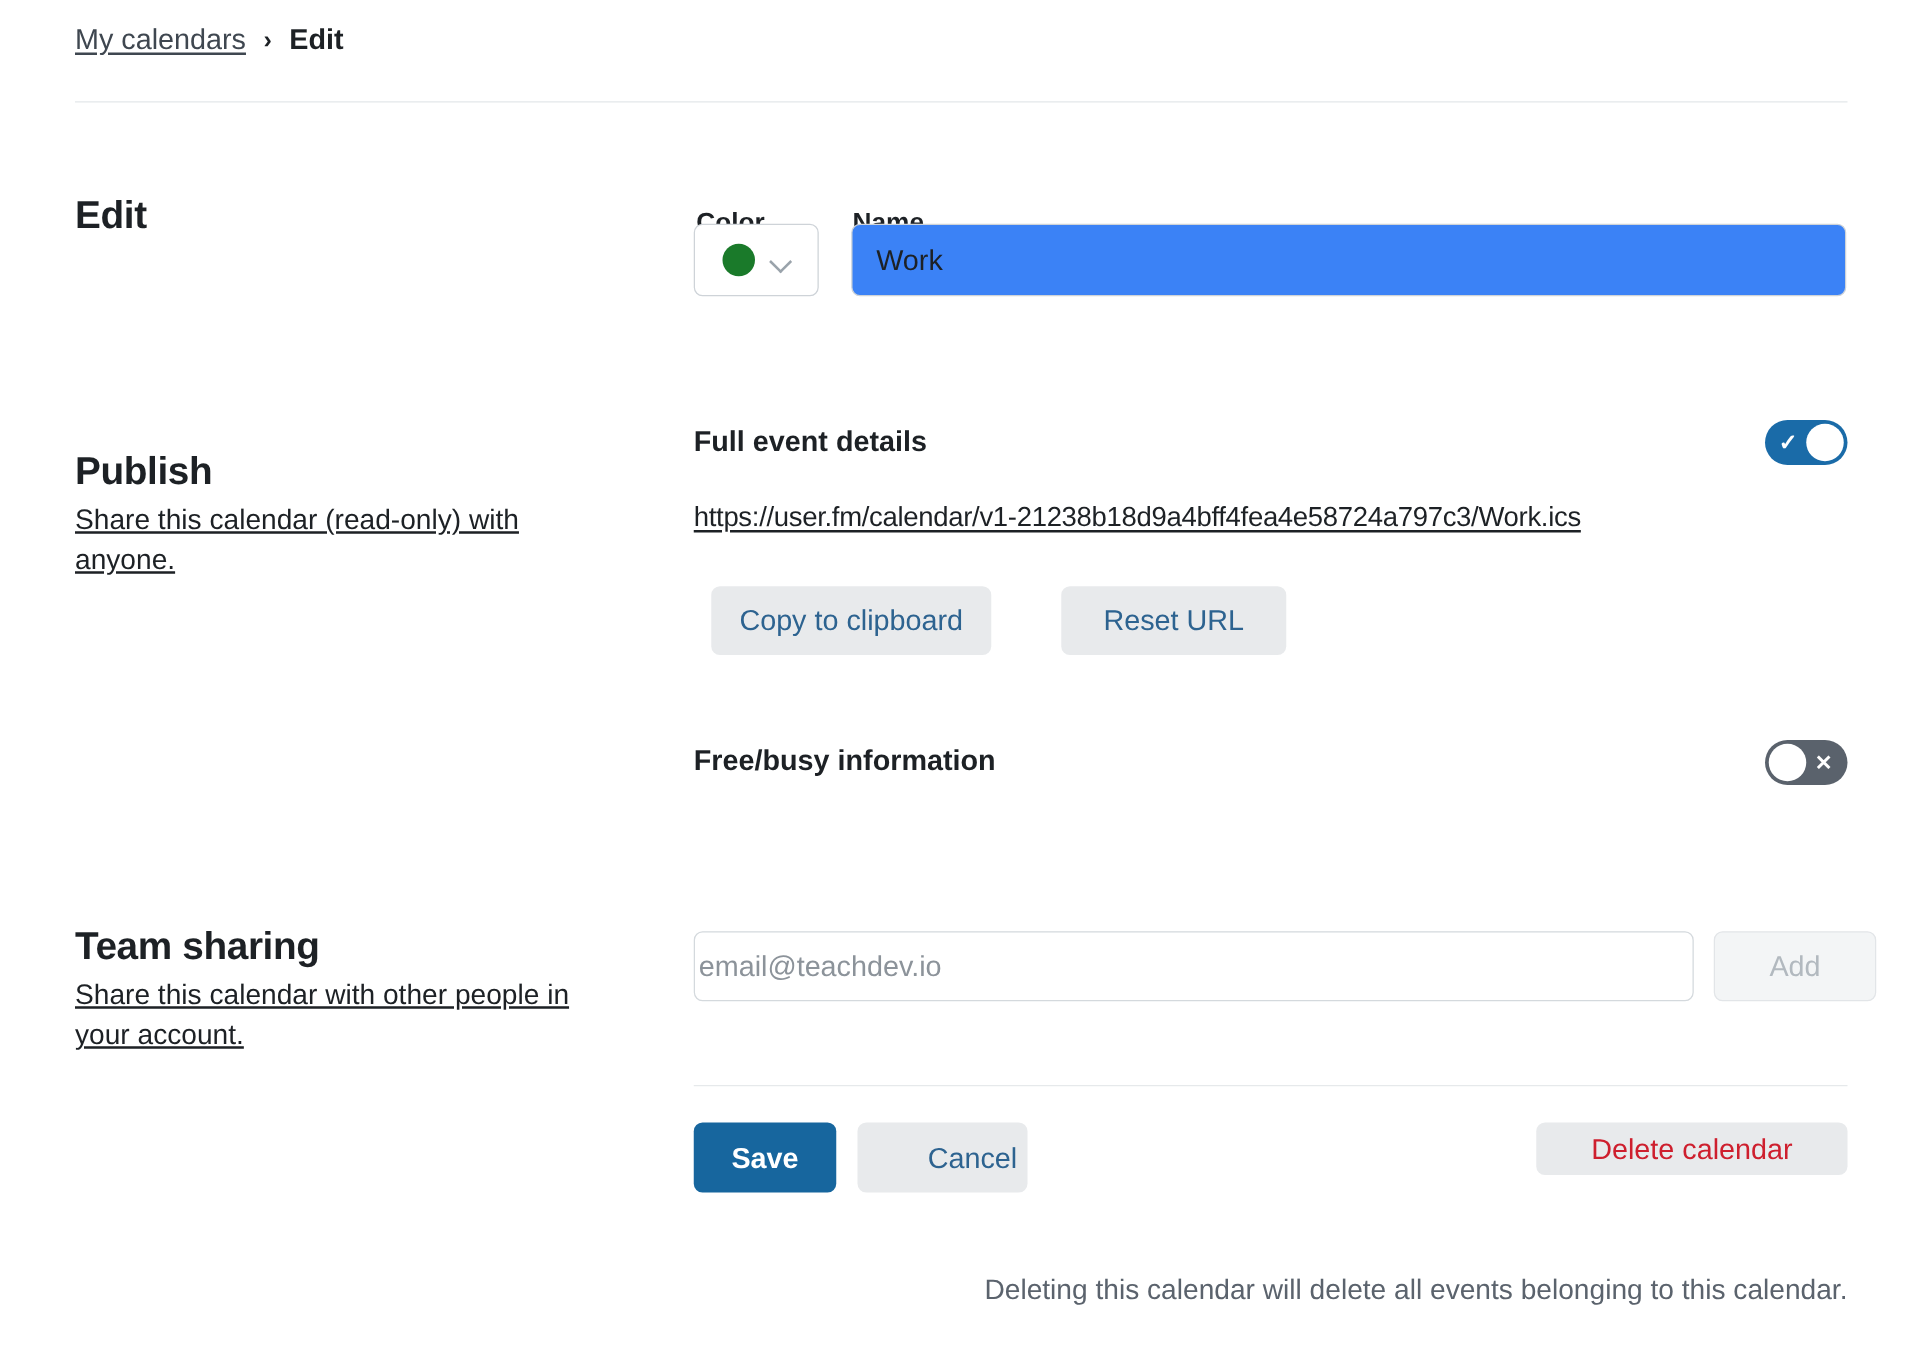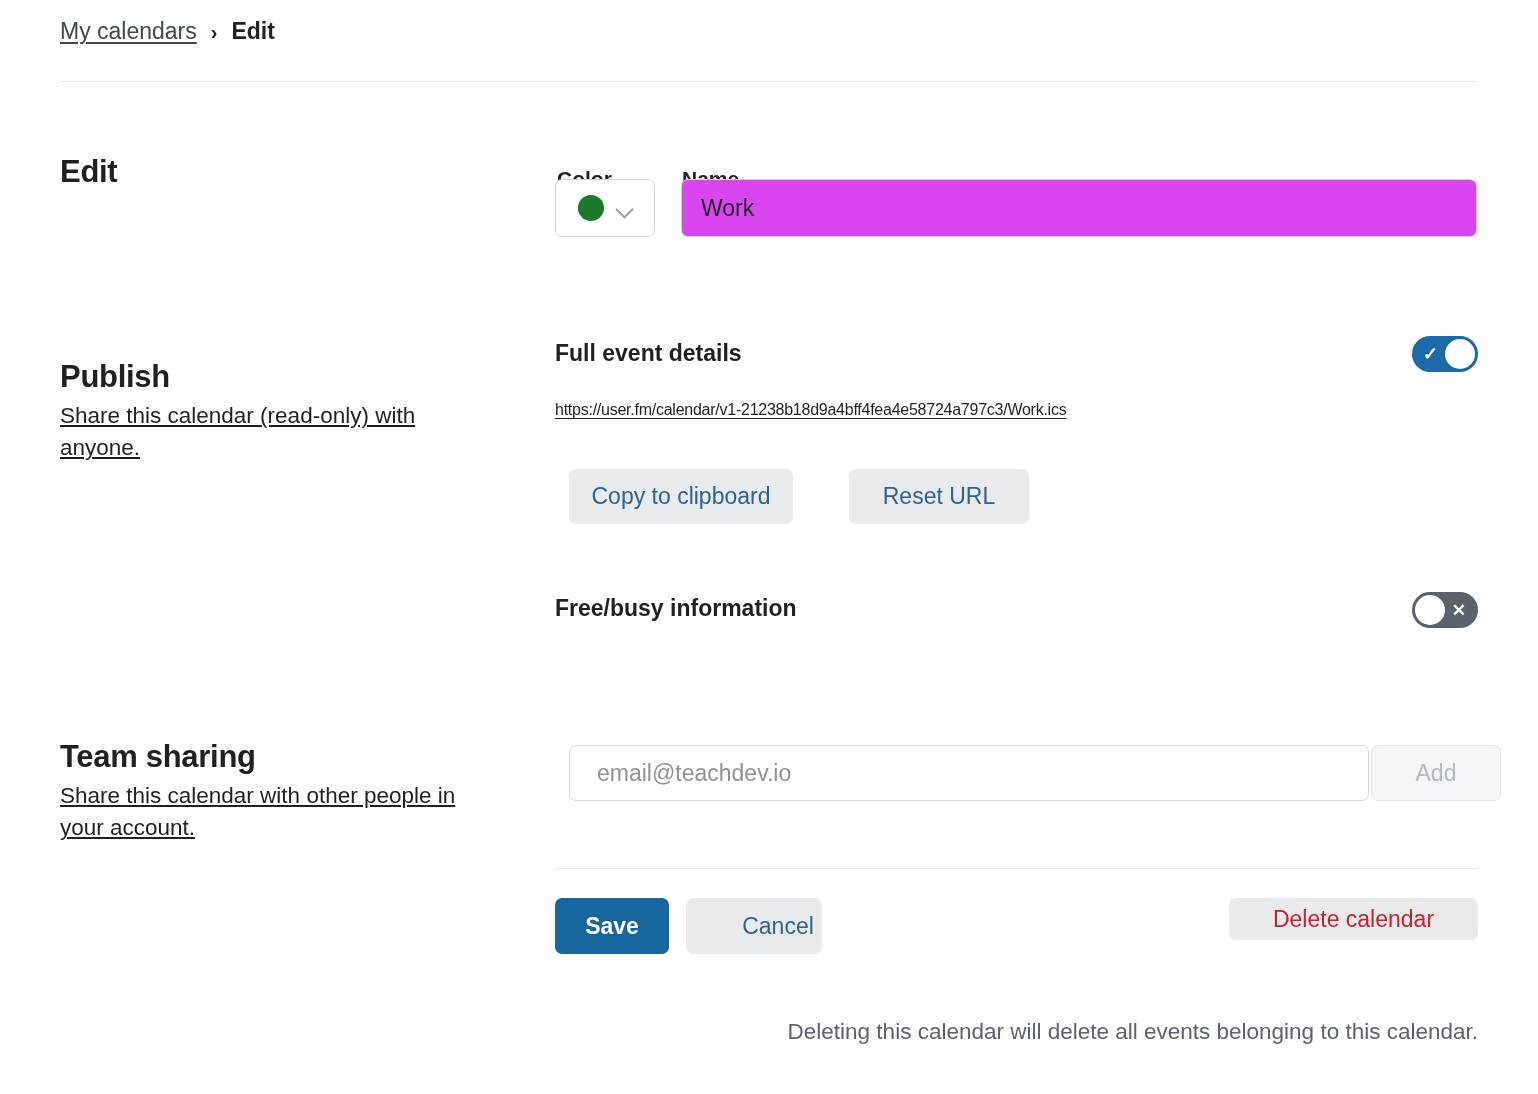--- a/index.html
+++ b/index.html
@@ -125,21 +125,21 @@
 
   
   .name-input {
     position: absolute;
     left: 681px;
     top: 179px;
     width: 796px;
     height: 58px;
     border: 1px solid #ced3d8;
     border-radius: 7px;
-    background: #d946ef;
+    background: #3b82f6;
     font-family: "Liberation Sans", sans-serif;
     font-size: 23px;
     color: #1d2125;
     padding: 0 19px;
     outline: none;
   }
 
   
   .toggle-label {
     position: absolute;
@@ -182,21 +182,21 @@
     font-weight: bold;
   }
   .toggle.on .mark { left: 11px; top: 9px; font-size: 18px; }
   .toggle.off .mark { right: 12px; top: 10px; font-size: 17px; }
 
   
   .url-link {
     position: absolute;
     left: 555px;
     top: 401px;
-    font-size: 16px;
+    font-size: 22px;
     color: #1d2125;
     text-decoration: underline;
     text-underline-offset: 3px;
     letter-spacing: -0.25px;
     cursor: pointer;
     white-space: nowrap;
   }
 
   
   .btn {
@@ -240,23 +240,22 @@
     left: 555px;
     top: 745px;
     width: 800px;
     height: 56px;
     border: 1px solid #d4d9dd;
     border-radius: 7px;
     background: #fff;
     font-family: "Liberation Sans", sans-serif;
     font-size: 23px;
     color: #1d2125;
-    padding: 0 27px;
+    padding: 0 3px;
     outline: none;
-    margin-left: 14px;
   }
   .email-input::placeholder { color: #8c939a; }
 
   #add-btn { left: 1371px; top: 745px; width: 130px; height: 56px; font-size: 23px; }
 
   .divider-mid {
     position: absolute;
     left: 555px;
     top: 868px;
     width: 923px;

